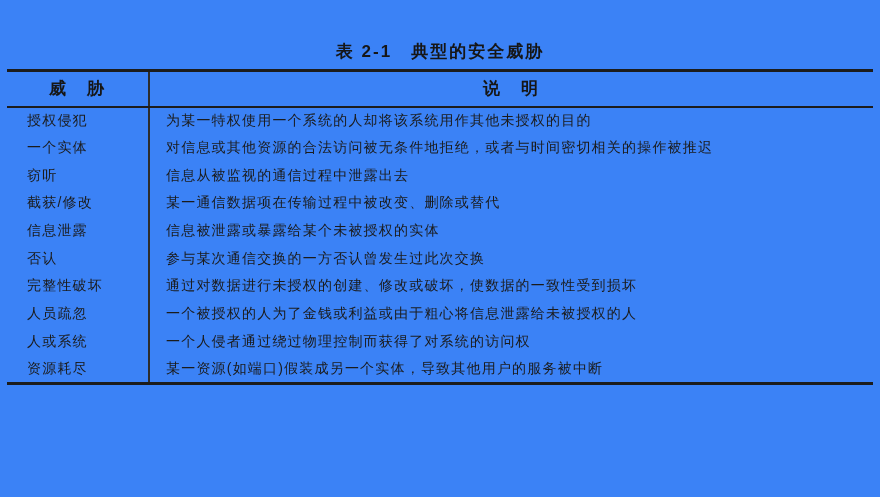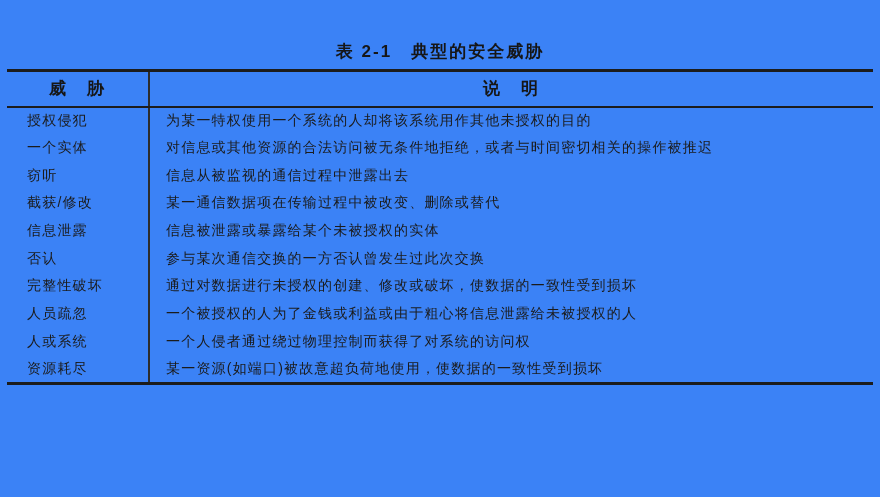--- a/index.html
+++ b/index.html
@@ -97,17 +97,17 @@
         <tr>
           <td class="col-threat">人员疏忽</td>
           <td class="col-desc">一个被授权的人为了金钱或利益或由于粗心将信息泄露给未被授权的人</td>
         </tr>
         <tr>
           <td class="col-threat">人或系统</td>
           <td class="col-desc">一个人侵者通过绕过物理控制而获得了对系统的访问权</td>
         </tr>
         <tr>
           <td class="col-threat">资源耗尽</td>
-          <td class="col-desc">某一资源(如端口)被故意超负荷地使用，使数据的一致性受到损坏</td>
+          <td class="col-desc">某一资源(如端口)假装成另一个实体，导致其他用户的服务被中断</td>
         </tr>
       </tbody>
   </table>
 </div>
 
 </body></html>

